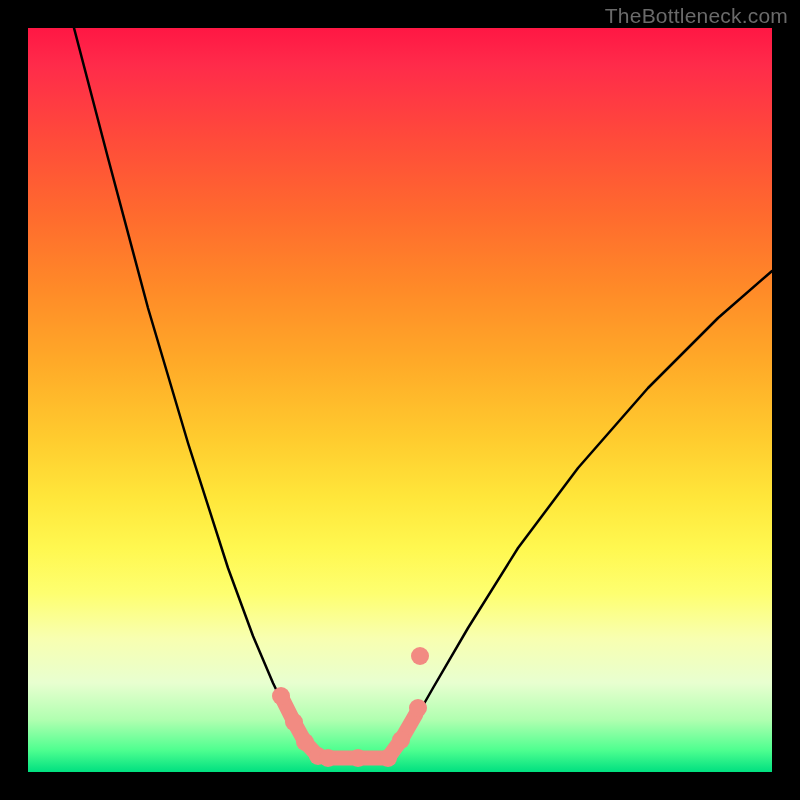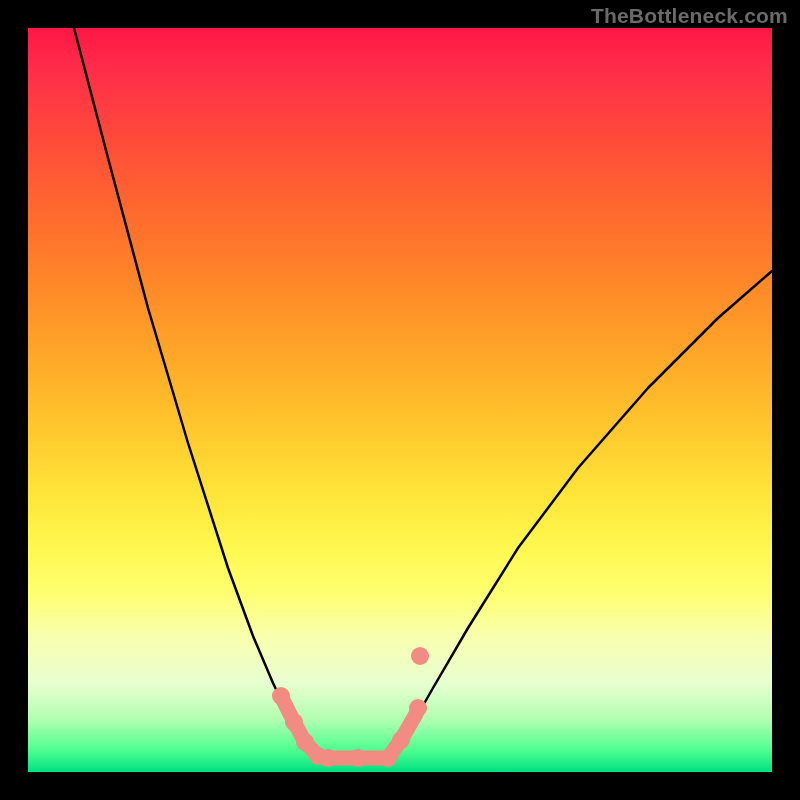--- a/index.html
+++ b/index.html
@@ -50,21 +50,21 @@
       #50ff90 97%,
       #00e080 100%
     );
   }
   .watermark {
     position: absolute;
     top: 4px;
     right: 12px;
     color: #6a6a6a;
     font-size: 21px;
-    font-weight: 700;
+    font-weight: 400;
     letter-spacing: 0.2px;
     z-index: 10;
   }
   svg.curves {
     position: absolute;
     top: 0;
     left: 0;
     width: 100%;
     height: 100%;
     z-index: 5;

